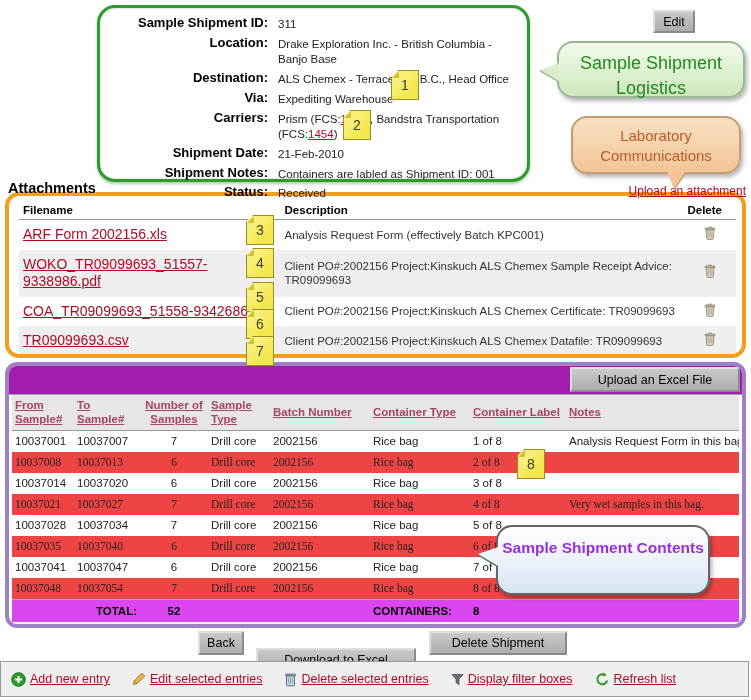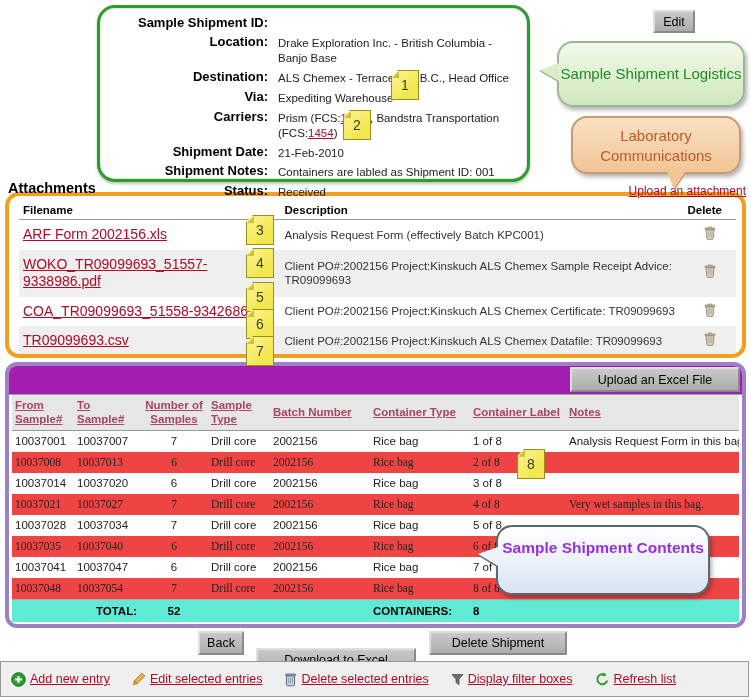--- a/index.html
+++ b/index.html
@@ -18,23 +18,23 @@
   .red-link{color:#b00a26;text-decoration:underline;cursor:pointer;}
 
   .btn{background:linear-gradient(#c9c9c9,#adadad);border:2px outset #dedede;color:#000;
     font-family:"Liberation Sans",sans-serif;font-size:12.5px;cursor:pointer;}
   .edit-btn{position:absolute;left:653px;top:10px;width:42px;height:23px;z-index:3;}
 
   
   .callout{position:absolute;border-radius:16px;text-align:center;z-index:6;box-sizing:border-box;
     box-shadow:2px 3px 4px rgba(0,0,0,.3);}
   .callout .tail{position:absolute;width:0;height:0;}
-  .green-callout{left:557px;top:41px;width:188px;height:66px;padding-top:20px;
+  .green-callout{left:557px;top:41px;width:188px;height:57px;padding-top:8px;
     background:linear-gradient(#f2faea,#cfe7bd);border:2px solid #9bb694;
-    color:#1f8b1f;font-size:15px;line-height:1.4;}
+    color:#1f8b1f;font-size:18px;line-height:1.4;}
   .green-callout .tail{left:-17px;top:22px;border-top:7px solid transparent;
     border-bottom:11px solid transparent;border-right:19px solid #dcecca;
     filter:drop-shadow(-1px 1px 0 #9bb694);}
   .orange-callout{left:571px;top:116px;width:170px;height:58px;padding-top:8px;
     background:linear-gradient(#f9e0c2,#f2c596);border:2px solid #c49a77;
     color:#b85c28;font-size:15px;line-height:1.35;}
   .orange-callout .tail{bottom:-15px;left:96px;border-left:7px solid transparent;
     border-right:11px solid transparent;border-top:17px solid #f2c596;
     filter:drop-shadow(1px 1px 0 #c49a77);}
   .blue-callout{left:496px;top:525px;width:214px;height:70px;padding-top:10px;
@@ -77,21 +77,21 @@
   .excel-bar{position:relative;height:28px;border-bottom:1px solid #a0a0a0;background:#a21caf;}
   .excel-btn{position:absolute;right:2px;top:1px;width:170px;height:25px;font-size:12.5px;}
   .samples-table{width:727px;margin:0 3px;border-collapse:collapse;font-size:11.5px;table-layout:fixed;}
   .samples-table thead th{background:#e6e6e6;color:#a8455f;font-weight:bold;text-align:left;
     text-decoration:underline;vertical-align:middle;line-height:1.25;padding:3px 3px;
     border-bottom:1px solid #999;font-size:11.5px;}
   .samples-table tbody td{padding:3px 3px;height:15px;color:#222;overflow:hidden;white-space:nowrap;}
   .samples-table tbody tr.alt td{background:#ef4444;font-family:Liberation Serif, serif;}
   .samples-table .ctr{text-align:center;}
   .samples-table .r{text-align:right;}
-  .samples-table tfoot td{background:#5eead4;font-weight:bold;border-top:1px solid #aaa;
+  .samples-table tfoot td{background:#d946ef;font-weight:bold;border-top:1px solid #aaa;
     padding:5px 3px;color:#000;}
 
   
   .back-btn{position:absolute;left:198px;top:631px;width:46px;height:24px;}
   .download-btn{position:absolute;left:256px;top:648px;width:160px;height:24px;}
   .deleteship-btn{position:absolute;left:429px;top:631px;width:138px;height:24px;}
 
   
   .footer{position:absolute;left:0;top:661px;width:749px;height:36px;box-sizing:border-box;
     background:#efefef;border:1px solid #999;display:flex;align-items:center;
@@ -101,20 +101,21 @@
   .icon{display:inline-block;line-height:0;}
 </style>
 </head>
 <body>
 
 <div class="page">
 
   <div class="green-box">
     <div class="field-row">
       <div class="field-label">Sample Shipment ID:</div>
+      <div class="field-value">311</div>
     </div>
     <div class="field-row">
       <div class="field-label">Location:</div>
       <div class="field-value">Drake Exploration Inc. - British Columbia - Banjo Base</div>
     </div>
     <div class="field-row">
       <div class="field-label">Destination:</div>
       <div class="field-value">ALS Chemex - Terrace Lab B.C., Head Office</div>
     </div>
     <div class="field-row">

